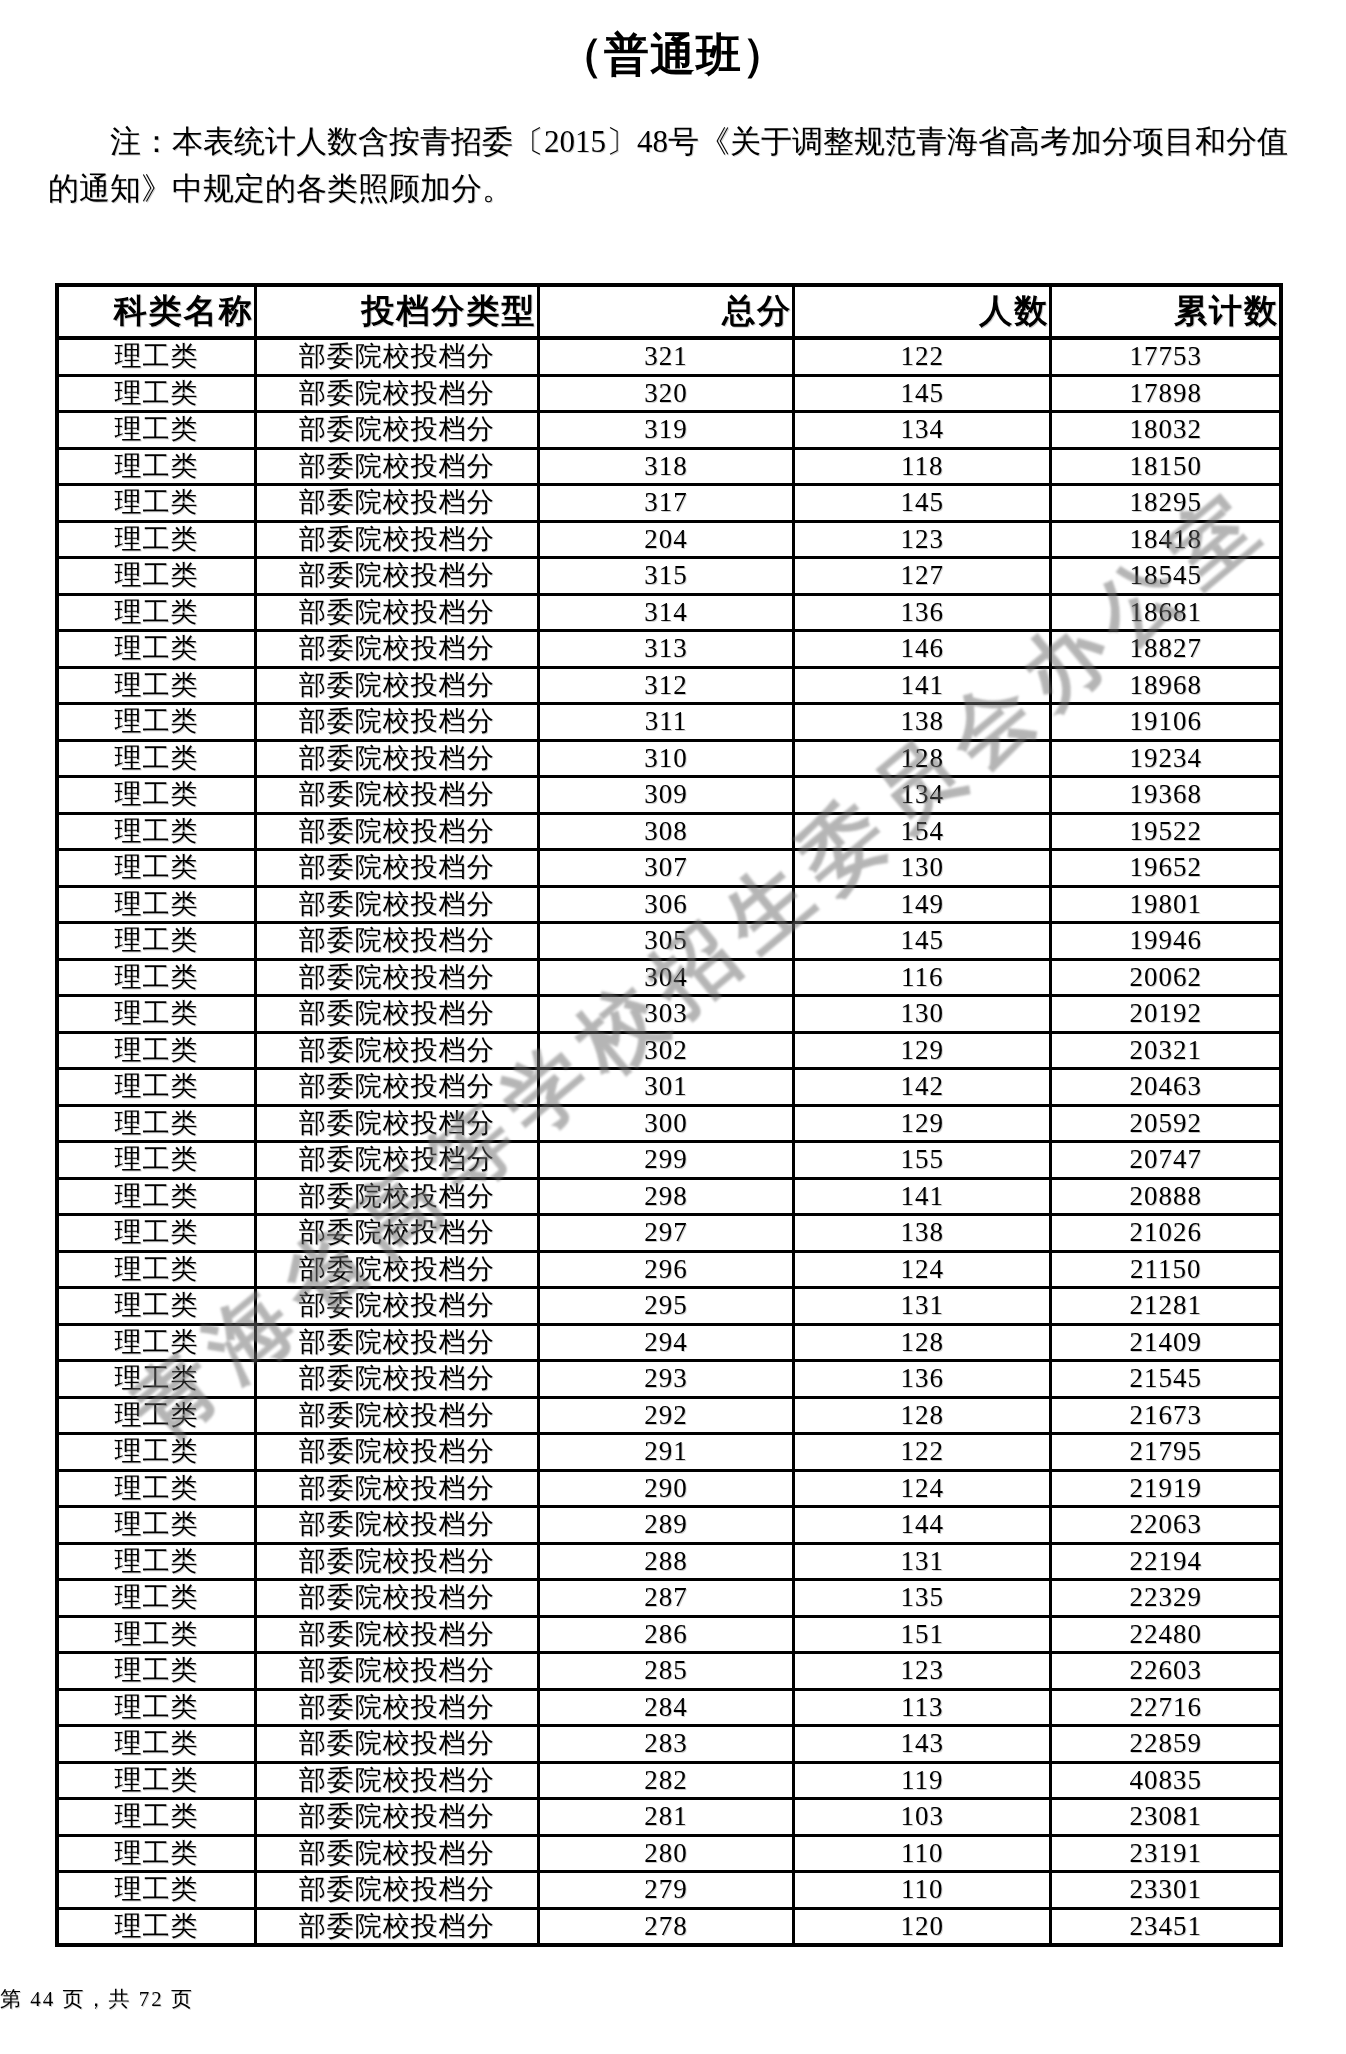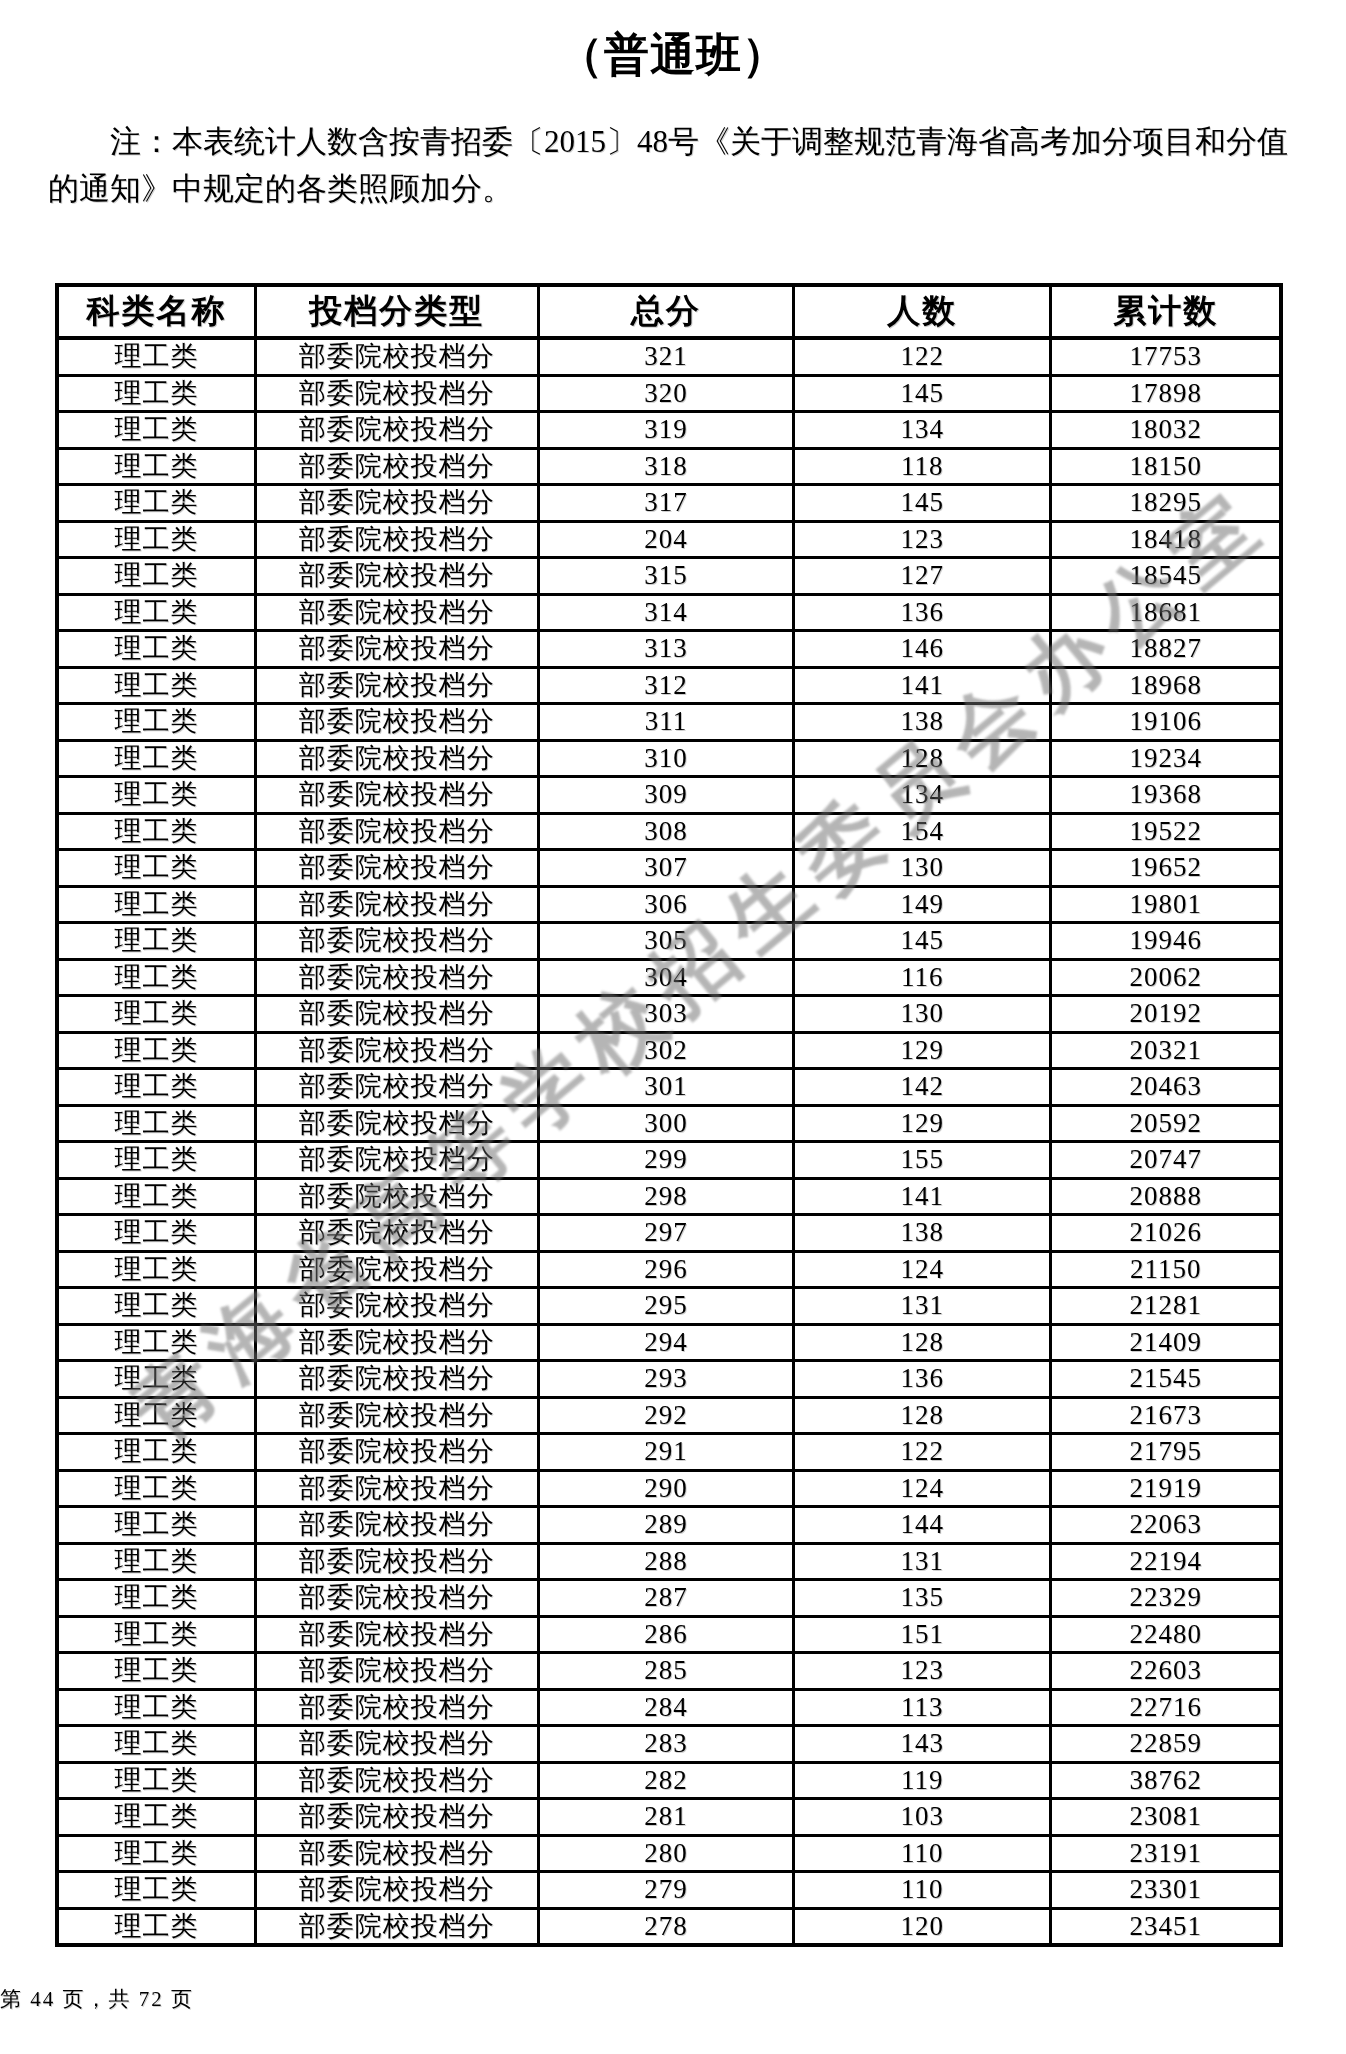--- a/index.html
+++ b/index.html
@@ -41,21 +41,21 @@
     border-collapse: collapse;
     table-layout: fixed;
     border: 4px solid #000;
   }
   table.score-table th {
     border: 3px solid #000;
     border-bottom: 4px solid #000;
     height: 49px;
     font-size: 33px;
     font-weight: bold;
-    text-align: center;
+    text-align: right;
     letter-spacing: 2px;
     padding: 0;
     text-shadow: 1px 1px 0 rgba(0,0,0,0.2);
   }
   table.score-table td {
     border: 3px solid #000;
     height: 33.5px;
     line-height: 33.5px;
     font-size: 27px;
     text-align: center;
@@ -389,21 +389,21 @@
           <td>部委院校投档分</td>
           <td>283</td>
           <td>143</td>
           <td>22859</td>
         </tr>
         <tr>
           <td>理工类</td>
           <td>部委院校投档分</td>
           <td>282</td>
           <td>119</td>
-          <td>38762</td>
+          <td>40835</td>
         </tr>
         <tr>
           <td>理工类</td>
           <td>部委院校投档分</td>
           <td>281</td>
           <td>103</td>
           <td>23081</td>
         </tr>
         <tr>
           <td>理工类</td>

